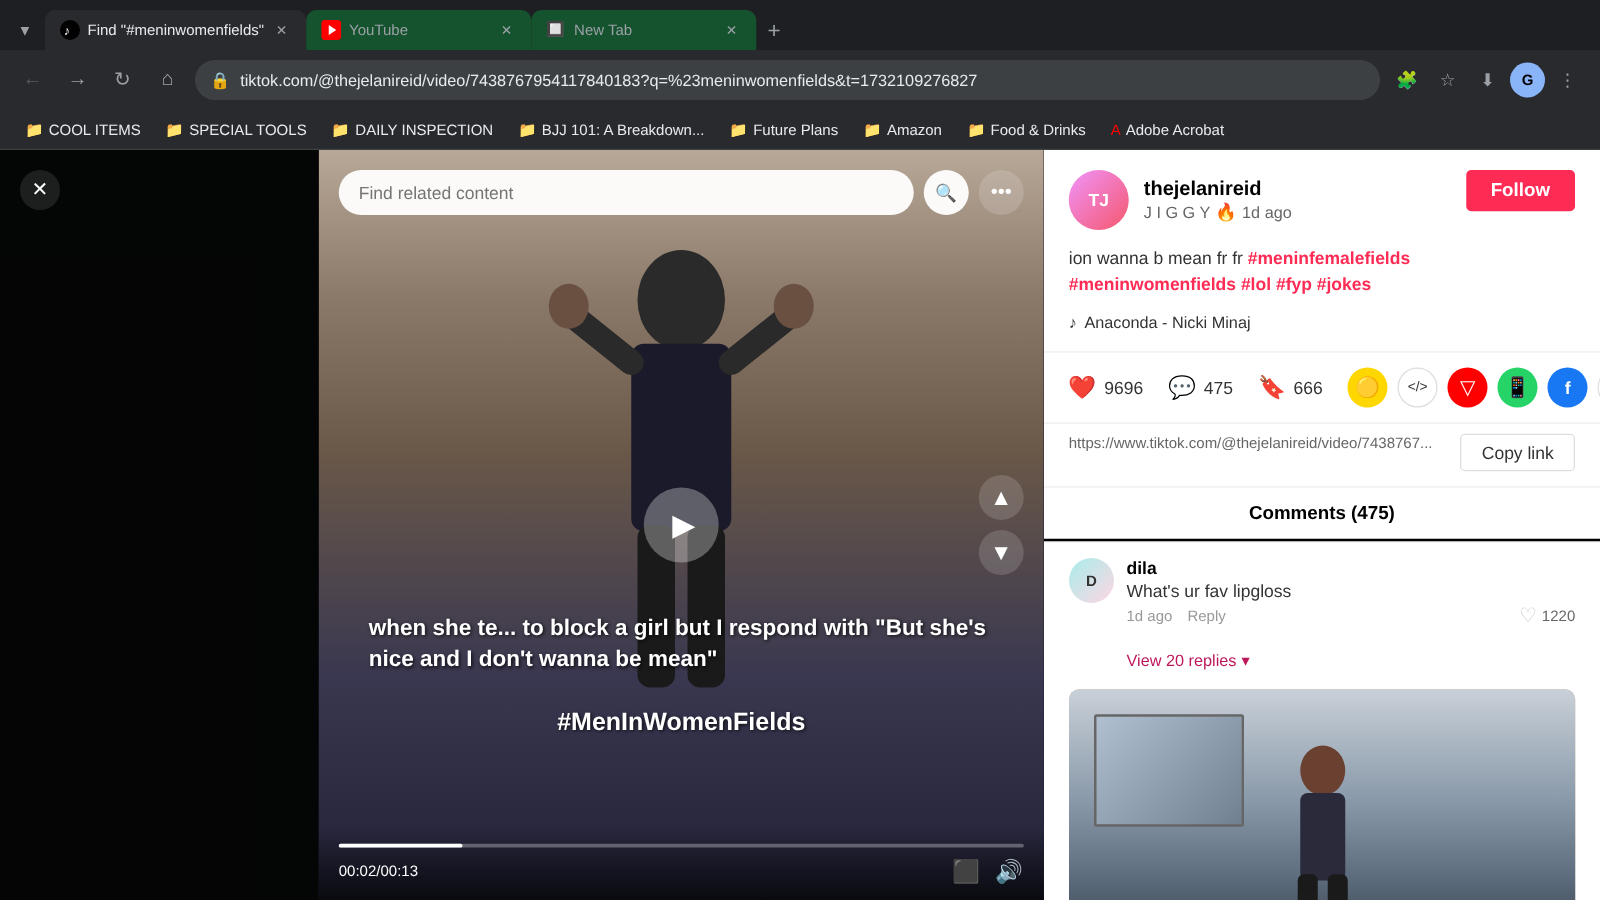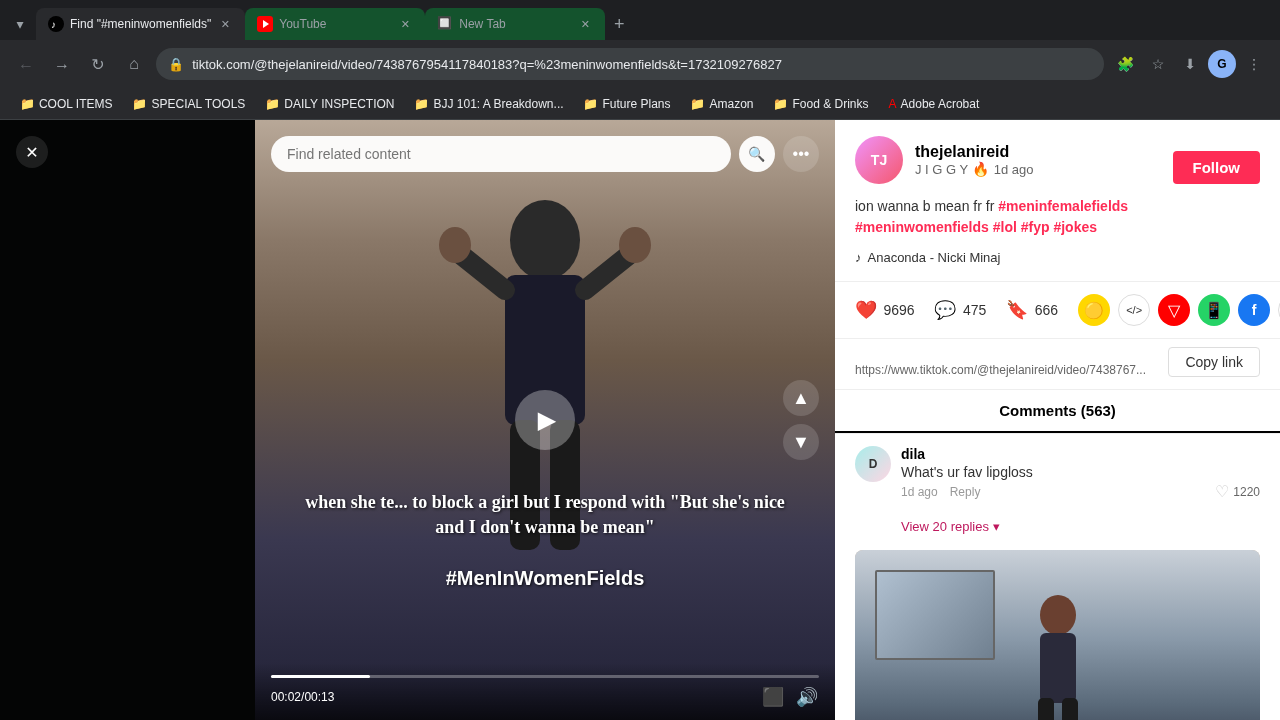--- a/index.html
+++ b/index.html
@@ -42,38 +42,38 @@
     .close-btn { width: 32px; height: 32px; border-radius: 50%; border: none; background: rgba(255,255,255,0.1); color: #fff; cursor: pointer; font-size: 16px; display: flex; align-items: center; justify-content: center; }
 
     
     .video-section { width: 580px; flex-shrink: 0; background: #000; position: relative; display: flex; flex-direction: column; }
     .search-bar-overlay { position: absolute; top: 16px; left: 16px; right: 16px; z-index: 10; display: flex; gap: 8px; align-items: center; }
     .search-input { flex: 1; background: rgba(255,255,255,0.95); border: none; border-radius: 20px; padding: 10px 16px; font-size: 14px; color: #333; outline: none; }
     .search-btn { width: 36px; height: 36px; background: rgba(255,255,255,0.95); border: none; border-radius: 50%; cursor: pointer; display: flex; align-items: center; justify-content: center; color: #333; font-size: 14px; }
     .more-btn { width: 36px; height: 36px; background: rgba(255,255,255,0.15); border: none; border-radius: 50%; cursor: pointer; display: flex; align-items: center; justify-content: center; color: #fff; font-size: 16px; }
     .video-container { width: 100%; height: 100%; position: relative; background: linear-gradient(180deg, #2a1a1a 0%, #1a1a2e 50%, #16213e 100%); display: flex; align-items: center; justify-content: center; }
     .video-placeholder { width: 100%; height: 100%; position: relative; overflow: hidden; }
-    .video-overlay-text { position: absolute; bottom: 180px; left: 0; right: 0; text-align: center; color: #fff; font-size: 18px; font-weight: 600; text-shadow: 1px 1px 3px rgba(0,0,0,0.8); padding: 0 40px; line-height: 1.4; font-family: Liberation Serif, serif; }
+    .video-overlay-text { position: absolute; bottom: 180px; left: 0; right: 0; text-align: left; color: #fff; font-size: 18px; font-weight: 600; text-shadow: 1px 1px 3px rgba(0,0,0,0.8); padding: 0 40px; line-height: 1.4; }
     .video-hashtag { position: absolute; bottom: 130px; left: 0; right: 0; text-align: center; color: #fff; font-size: 20px; font-weight: 700; text-shadow: 1px 1px 3px rgba(0,0,0,0.8); }
     .play-btn { position: absolute; top: 50%; left: 50%; transform: translate(-50%, -50%); width: 60px; height: 60px; background: rgba(255,255,255,0.3); border-radius: 50%; display: flex; align-items: center; justify-content: center; cursor: pointer; }
     .play-icon { color: #fff; font-size: 24px; margin-left: 4px; }
     .video-controls { position: absolute; bottom: 0; left: 0; right: 0; padding: 12px 16px; background: linear-gradient(transparent, rgba(0,0,0,0.7)); }
     .progress-bar { width: 100%; height: 3px; background: rgba(255,255,255,0.3); border-radius: 2px; margin-bottom: 8px; cursor: pointer; }
     .progress-fill { width: 18%; height: 100%; background: #fff; border-radius: 2px; }
     .controls-row { display: flex; align-items: center; justify-content: space-between; }
     .time-display { color: #fff; font-size: 12px; }
     .control-icons { display: flex; gap: 12px; align-items: center; }
     .ctrl-btn { background: transparent; border: none; color: #fff; cursor: pointer; font-size: 18px; }
     .nav-arrows { position: absolute; right: 16px; top: 50%; transform: translateY(-50%); display: flex; flex-direction: column; gap: 8px; }
     .arrow-btn { width: 36px; height: 36px; background: rgba(255,255,255,0.15); border: none; border-radius: 50%; cursor: pointer; color: #fff; font-size: 18px; display: flex; align-items: center; justify-content: center; }
 
     
     .right-panel { flex: 1; background: #fff; display: flex; flex-direction: column; overflow: hidden; }
     .creator-section { padding: 16px 20px; border-bottom: 1px solid #eee; }
-    .creator-header { display: flex; align-items: flex-end; justify-content: space-between; margin-bottom: 12px; }
+    .creator-header { display: flex; align-items: flex-start; justify-content: space-between; margin-bottom: 12px; }
     .creator-info { display: flex; align-items: center; gap: 12px; }
     .avatar { width: 48px; height: 48px; border-radius: 50%; background: linear-gradient(135deg, #f093fb, #f5576c); display: flex; align-items: center; justify-content: center; color: #fff; font-weight: bold; font-size: 14px; flex-shrink: 0; }
     .creator-name { font-size: 16px; font-weight: 700; color: #000; }
     .creator-handle { font-size: 13px; color: #666; display: flex; align-items: center; gap: 4px; }
     .fire-emoji { font-size: 14px; }
     .follow-btn { background: #fe2c55; color: #fff; border: none; border-radius: 4px; padding: 8px 20px; font-size: 15px; font-weight: 600; cursor: pointer; }
     .video-description { font-size: 14px; color: #333; line-height: 1.5; margin-bottom: 12px; }
     .hashtag { color: #fe2c55; font-weight: 600; }
     .music-info { display: flex; align-items: center; gap: 6px; font-size: 13px; color: #333; }
     .music-note { color: #333; }
@@ -85,21 +85,21 @@
     .share-icons { display: flex; gap: 8px; margin-left: auto; align-items: center; }
     .share-icon { width: 32px; height: 32px; border-radius: 50%; display: flex; align-items: center; justify-content: center; font-size: 16px; cursor: pointer; }
     .share-icon.yellow { background: #ffd700; }
     .share-icon.code { background: #fff; border: 1px solid #ddd; color: #333; font-size: 12px; }
     .share-icon.red { background: #ff0000; color: #fff; }
     .share-icon.green { background: #25d366; color: #fff; }
     .share-icon.blue { background: #1877f2; color: #fff; }
     .share-icon.arrow { background: #fff; border: 1px solid #ddd; color: #333; }
 
     
-    .copy-link-row { display: flex; align-items: flex-end; padding: 8px 20px 12px; gap: 8px; border-bottom: 1px solid #eee; }
+    .copy-link-row { display: flex; align-items: flex-start; padding: 8px 20px 12px; gap: 8px; border-bottom: 1px solid #eee; }
     .link-display { flex: 1; font-size: 12px; color: #666; overflow: hidden; text-overflow: ellipsis; white-space: nowrap; }
     .copy-btn { background: #fff; border: 1px solid #ddd; border-radius: 4px; padding: 6px 16px; font-size: 14px; color: #333; cursor: pointer; white-space: nowrap; }
 
     
     .comments-tabs { display: flex; border-bottom: 1px solid #eee; }
     .tab-btn { flex: 1; padding: 12px; text-align: center; font-size: 15px; color: #666; border: none; background: transparent; cursor: pointer; border-bottom: 2px solid transparent; }
     .tab-btn.active { color: #000; border-bottom: 2px solid #000; font-weight: 600; }
 
     
     .comments-section { flex: 1; overflow-y: auto; padding: 12px 20px; }
@@ -358,21 +358,21 @@
         </div>
       </div>
     </div>
 
     <div class="copy-link-row">
       <span class="link-display">https://www.tiktok.com/@thejelanireid/video/7438767...</span>
       <button class="copy-btn">Copy link</button>
     </div>
 
     <div class="comments-tabs">
-      <button class="tab-btn active">Comments (563)</button>
+      <button class="tab-btn active">Comments (475)</button>
     </div>
 
     <div class="comments-section">
       <div class="comment-item">
         <div class="comment-avatar">D</div>
         <div class="comment-body">
           <div class="comment-username">dila</div>
           <div class="comment-text">What's ur fav lipgloss</div>
           <div class="comment-meta">
             <span>1d ago</span>

